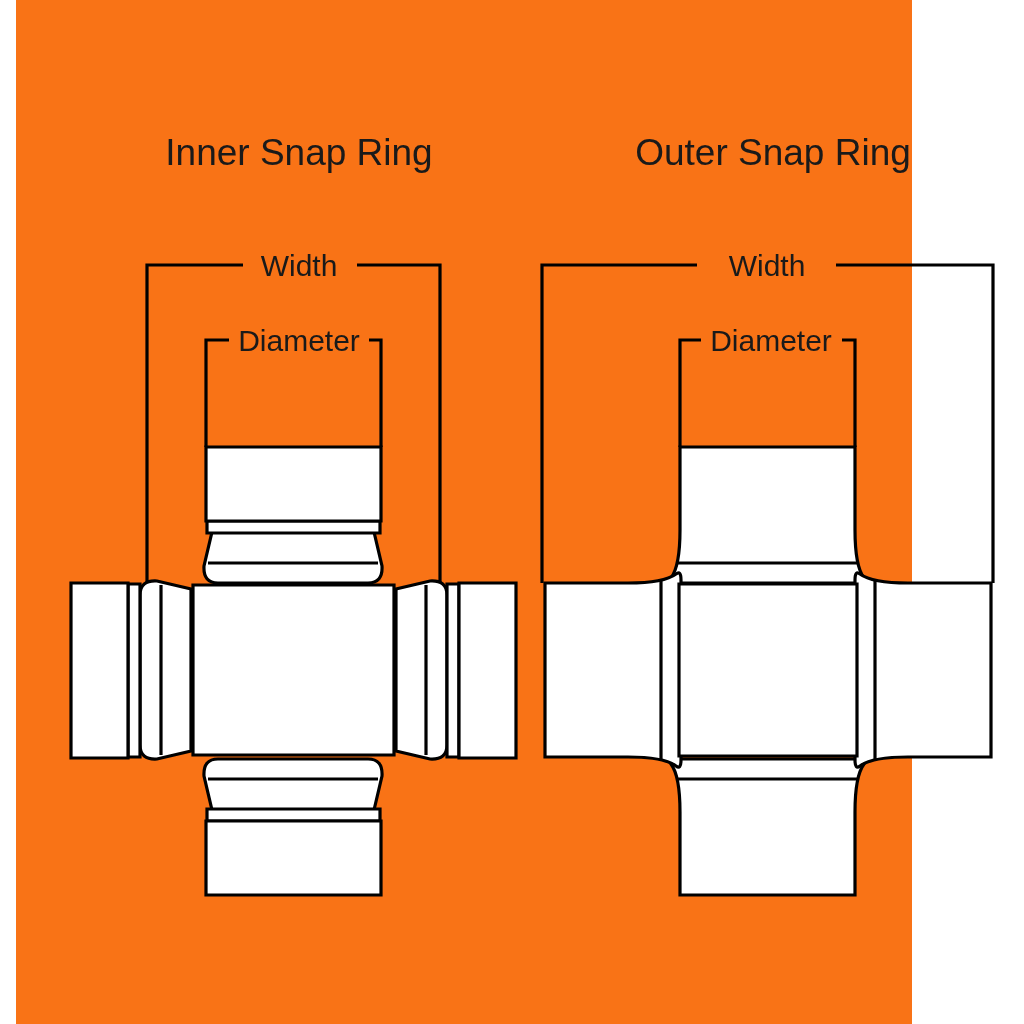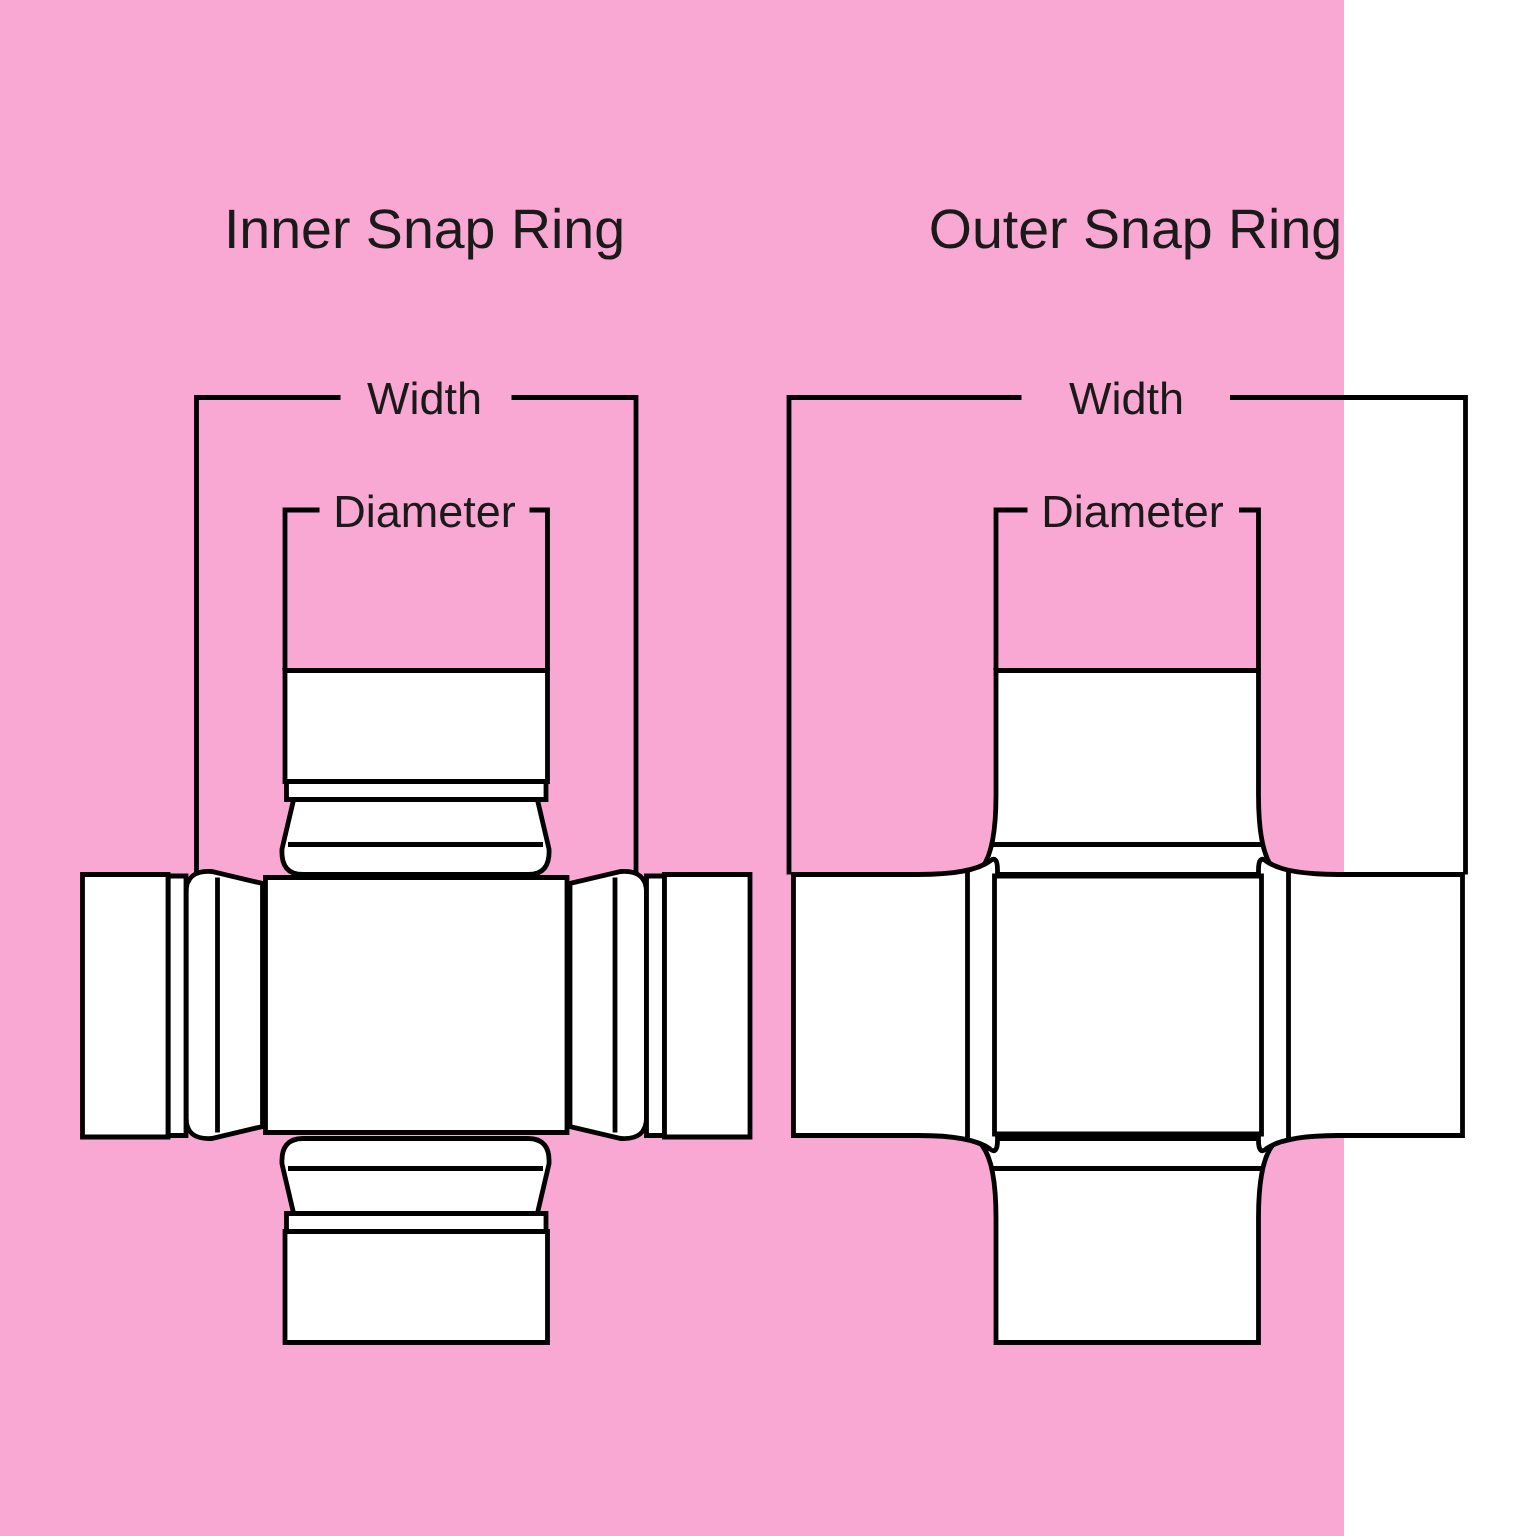--- a/index.html
+++ b/index.html
@@ -12,21 +12,22 @@
     width: 1024px;
     height: 1024px;
     font-family: "Liberation Sans", sans-serif;
     color: #000000;
     overflow: hidden;
   }
   #page {
     position: relative;
     width: 896px;
     height: 1024px;
-    background: #f9a8d4;
+    background: #f97316;
+    margin-left: 16px;
   }
   svg.diagram-canvas {
     position: absolute;
     left: 0;
     top: 0;
     width: 1024px;
     height: 1024px;
     display: block;
   }
   .part-outline {

